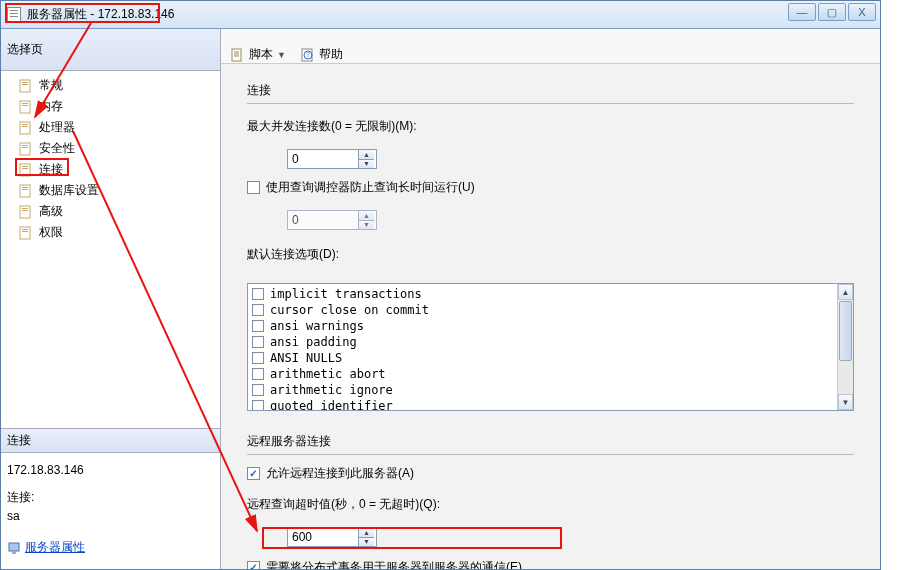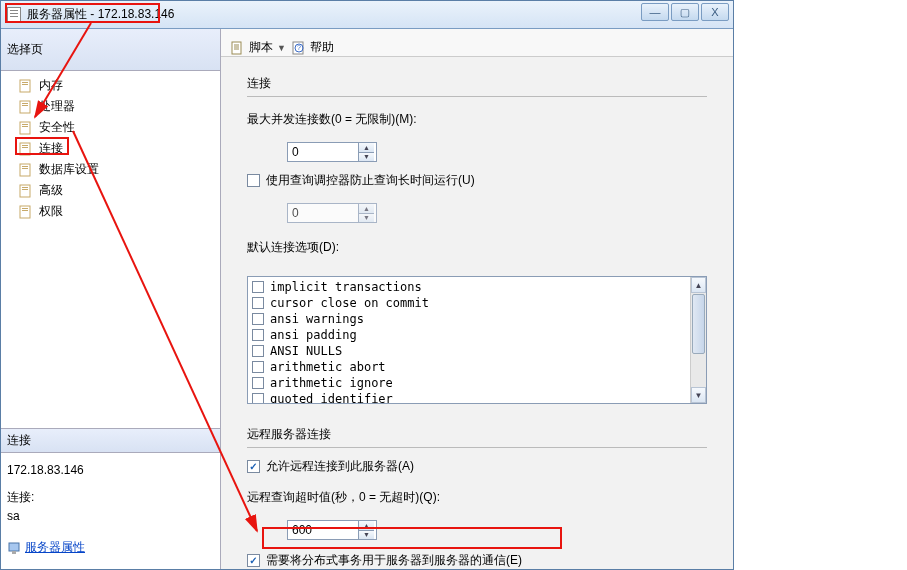--- a/index.html
+++ b/index.html
@@ -1,17 +1,17 @@
 <!DOCTYPE html>
 <html><head>
 <meta charset="utf-8">
 <style>
 * { box-sizing: border-box; margin: 0; padding: 0; }
 body { font-family: "Microsoft YaHei", Tahoma, sans-serif; font-size: 12px; background: #fff; color: #000; }
-.window { width: 734px; height: 570px; position: relative; border: 1px solid #5a7ea6; background: #fef9c3; overflow: hidden; }
+.window { width: 881px; height: 570px; position: relative; border: 1px solid #5a7ea6; background: #fef9c3; overflow: hidden; }
 .titlebar { height: 28px; background: linear-gradient(to bottom, #eaf2fb, #d5e4f5); display: flex; align-items: center; padding: 0 6px; border-bottom: 1px solid #7a9cc2; position: relative; }
 .titlebar .doc-icon { width: 14px; height: 16px; background: #fff; border: 1px solid #888; margin-right: 6px; position: relative; }
 .titlebar .doc-icon::after { content: ""; position: absolute; left: 2px; top: 2px; right: 2px; height: 1px; background: #888; box-shadow: 0 3px 0 #888, 0 6px 0 #888; }
 .title-text { font-size: 12px; color: #000; }
 .title-box { position: absolute; left: 4px; top: 2px; width: 155px; height: 20px; border: 2px solid #e8140f; pointer-events: none; }
 .win-btns { position: absolute; right: 4px; top: 2px; display: flex; gap: 2px; }
 .win-btn { width: 28px; height: 18px; background: linear-gradient(to bottom, #e9f2fb, #c4d9ef); border: 1px solid #7a9cc2; border-radius: 2px; display: flex; align-items: center; justify-content: center; font-size: 11px; font-family: Arial; color: #3b5d82; cursor: default; }
 .body { display: flex; height: calc(100% - 28px); }
 .sidebar { width: 220px; background: #fff; border-right: 1px solid #aab; display: flex; flex-direction: column; }
 .side-head { background: linear-gradient(to bottom, #e8eefb, #d8e2f3); border-bottom: 1px solid #aab; padding: 12px 6px; font-size: 12px; }
@@ -22,21 +22,21 @@
 .side-item.selected { background: #fff; }
 .side-item-box { position: absolute; left: 14px; top: -1px; width: 54px; height: 18px; border: 2px solid #e8140f; pointer-events: none; }
 .side-spacer { flex: 1; }
 .side-panel { border-top: 1px solid #aab; }
 .side-panel-head { background: linear-gradient(to bottom, #e8eefb, #d8e2f3); border-bottom: 1px solid #aab; padding: 3px 6px; }
 .side-panel-body { padding: 8px 6px; font-size: 12px; line-height: 1.6; }
 .link { color: #0645c8; text-decoration: underline; cursor: pointer; display: inline-flex; align-items: center; gap: 4px; }
 .link .srv-icon { width: 14px; height: 14px; }
 
 .main { flex: 1; background: #f2f2f2; position: relative; overflow: hidden; }
-.toolbar { height: 28px; background: #f8f8f8; border-bottom: 1px solid #ccc; display: flex; align-items: flex-end; gap: 6px; padding: 0 10px; }
+.toolbar { height: 28px; background: #f8f8f8; border-bottom: 1px solid #ccc; display: flex; align-items: flex-start; gap: 15px; padding: 17px 10px; }
 .tb-item { display: flex; align-items: center; gap: 4px; cursor: default; }
 .tb-icon { width: 14px; height: 14px; }
 .tb-drop { font-size: 9px; color: #555; }
 
 .content { padding: 10px 26px; overflow: auto; height: calc(100% - 28px); }
 .section-title { font-size: 12px; padding: 8px 0 4px; border-bottom: 1px solid #bbb; margin-bottom: 10px; }
 .form-row { margin: 14px 0 10px; }
 .indented { padding-left: 40px; }
 .spinner { display: inline-flex; border: 1px solid #8a9cb5; background: #fff; height: 20px; width: 90px; align-items: stretch; }
 .spinner input { border: none; outline: none; width: 70px; padding: 0 4px; font-family: inherit; font-size: 12px; }
@@ -76,20 +76,30 @@
       <div class="win-btn">▢</div>
       <div class="win-btn">X</div>
     </div>
   </div>
 
   <div class="body">
 
     <div class="sidebar">
       <div class="side-head">选择页</div>
       <div class="side-list">
+        <div class="side-item">
+          <span class="pg-icon">
+              <svg viewBox="0 0 14 14">
+                <rect x="1" y="1" width="10" height="12" fill="#fff" stroke="#c7a968"></rect>
+                <rect x="3" y="3" width="6" height="1" fill="#c7a968"></rect>
+                <rect x="3" y="5" width="6" height="1" fill="#c7a968"></rect>
+              </svg>
+            </span>
+          <span>常规</span>
+        </div>
         <div class="side-item">
           <span class="pg-icon">
               <svg viewBox="0 0 14 14">
                 <rect x="1" y="1" width="10" height="12" fill="#fff" stroke="#c7a968"></rect>
                 <rect x="3" y="3" width="6" height="1" fill="#c7a968"></rect>
                 <rect x="3" y="5" width="6" height="1" fill="#c7a968"></rect>
               </svg>
             </span>
           <span>内存</span>
         </div>

